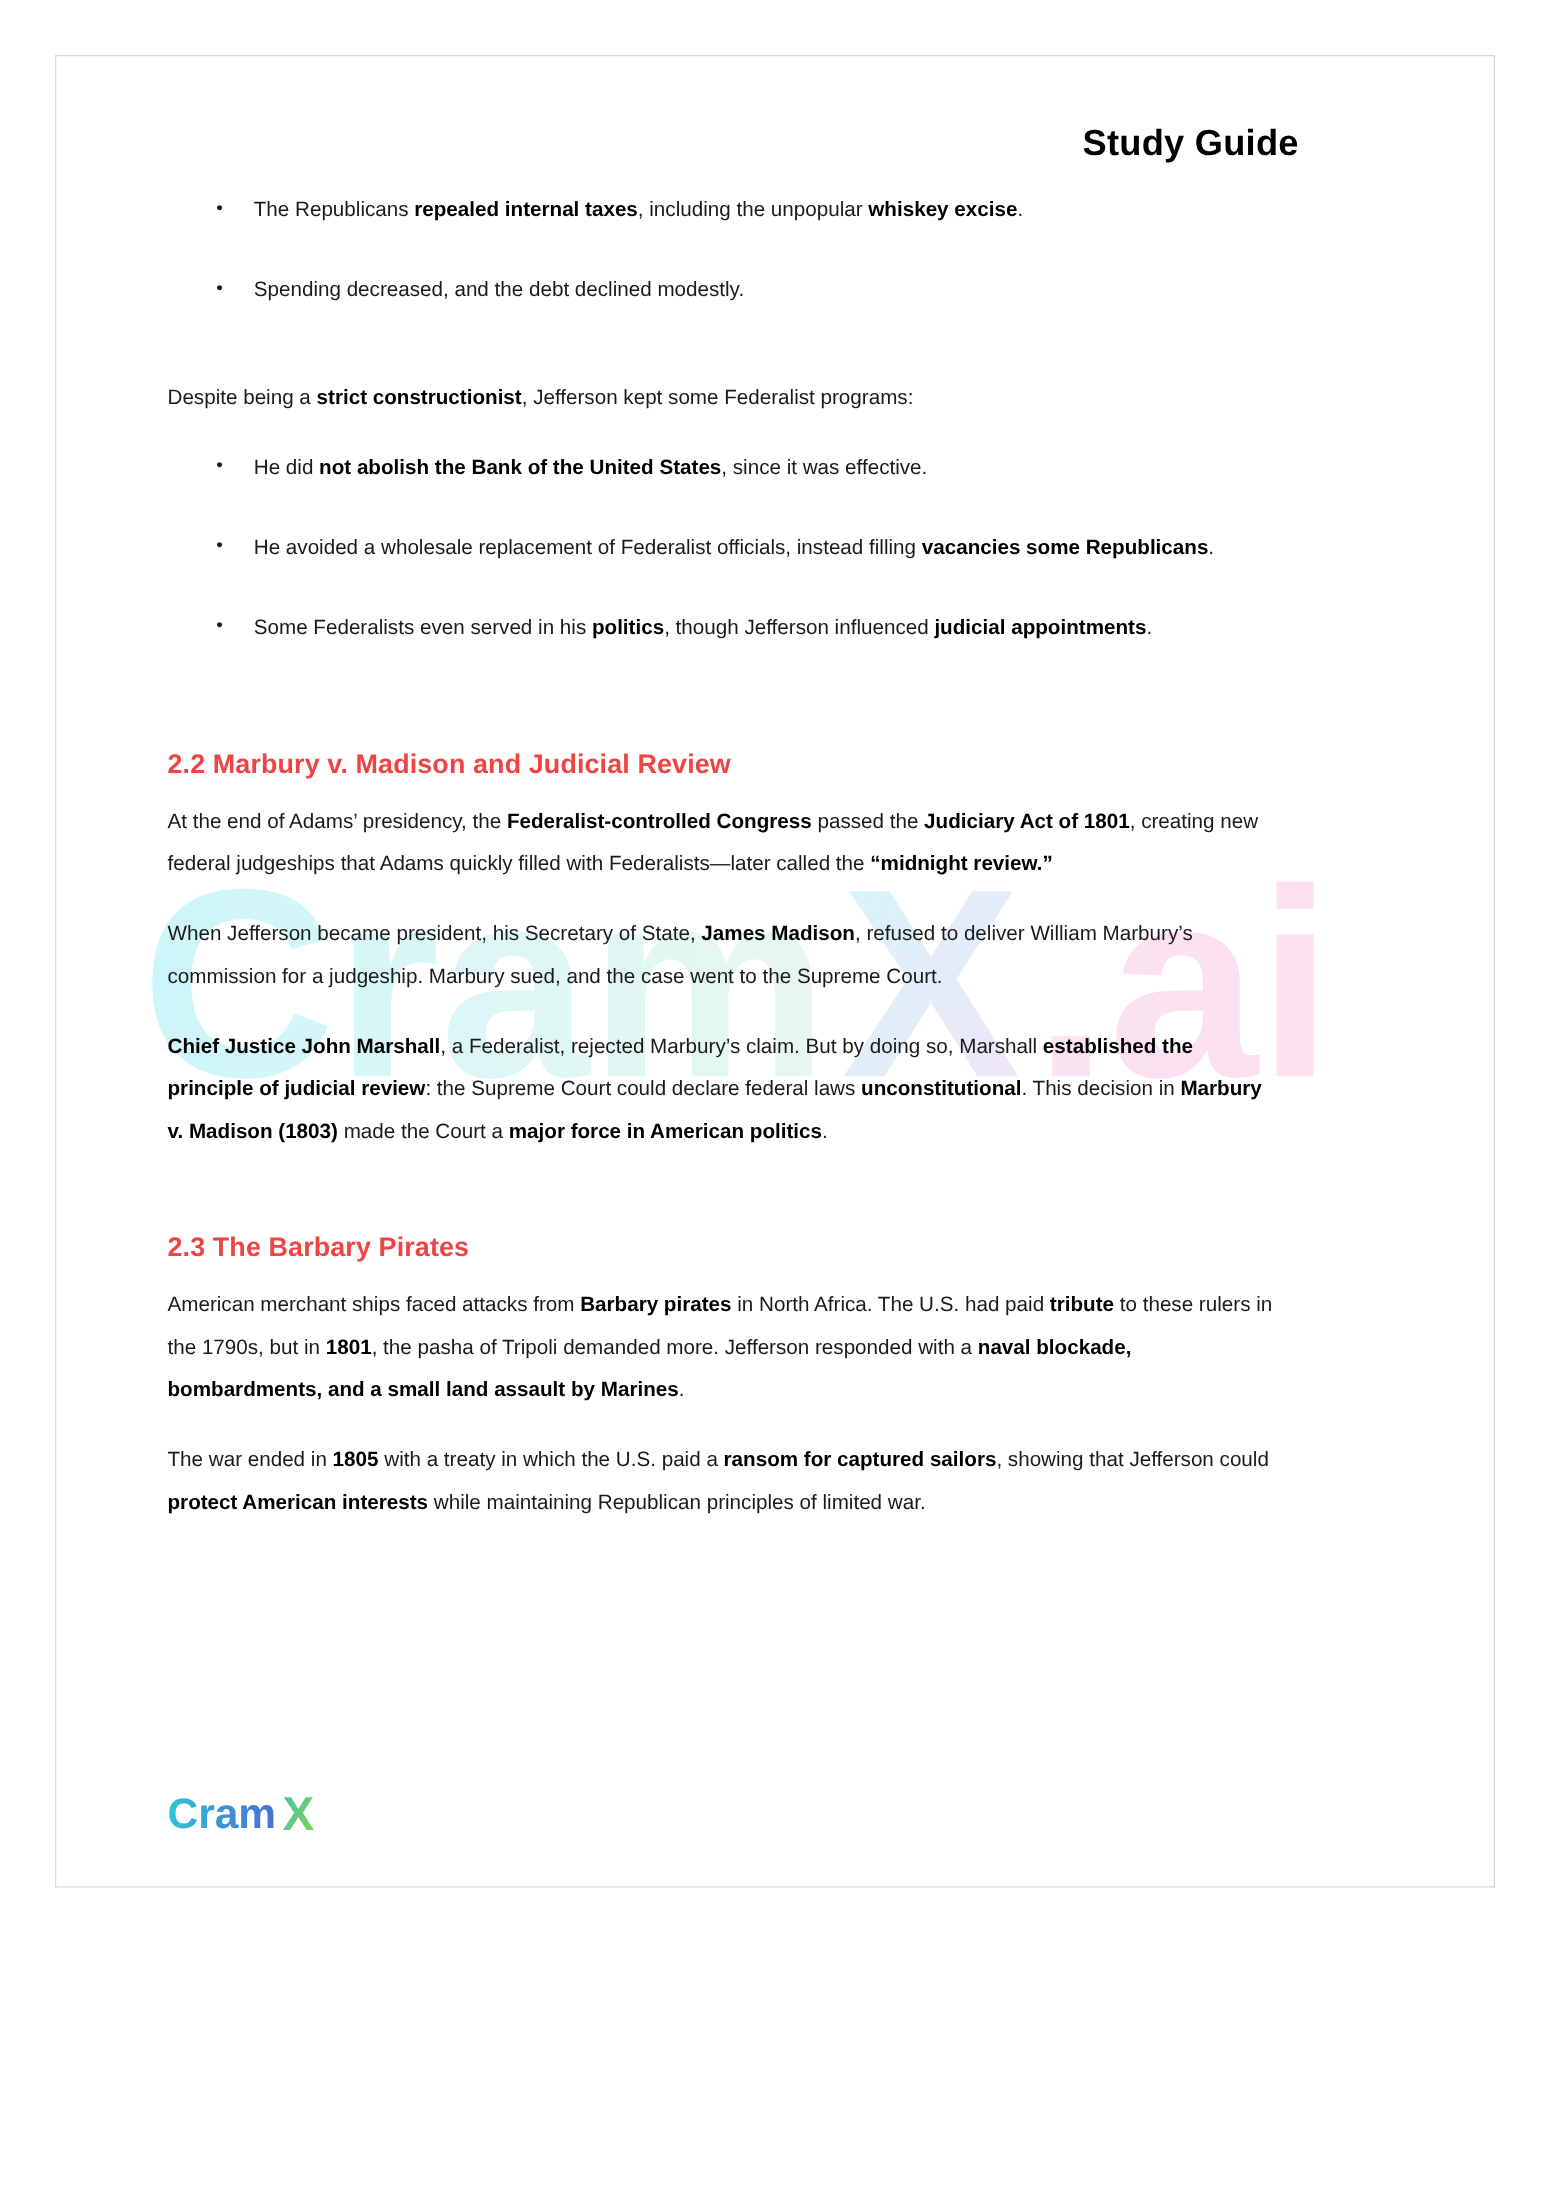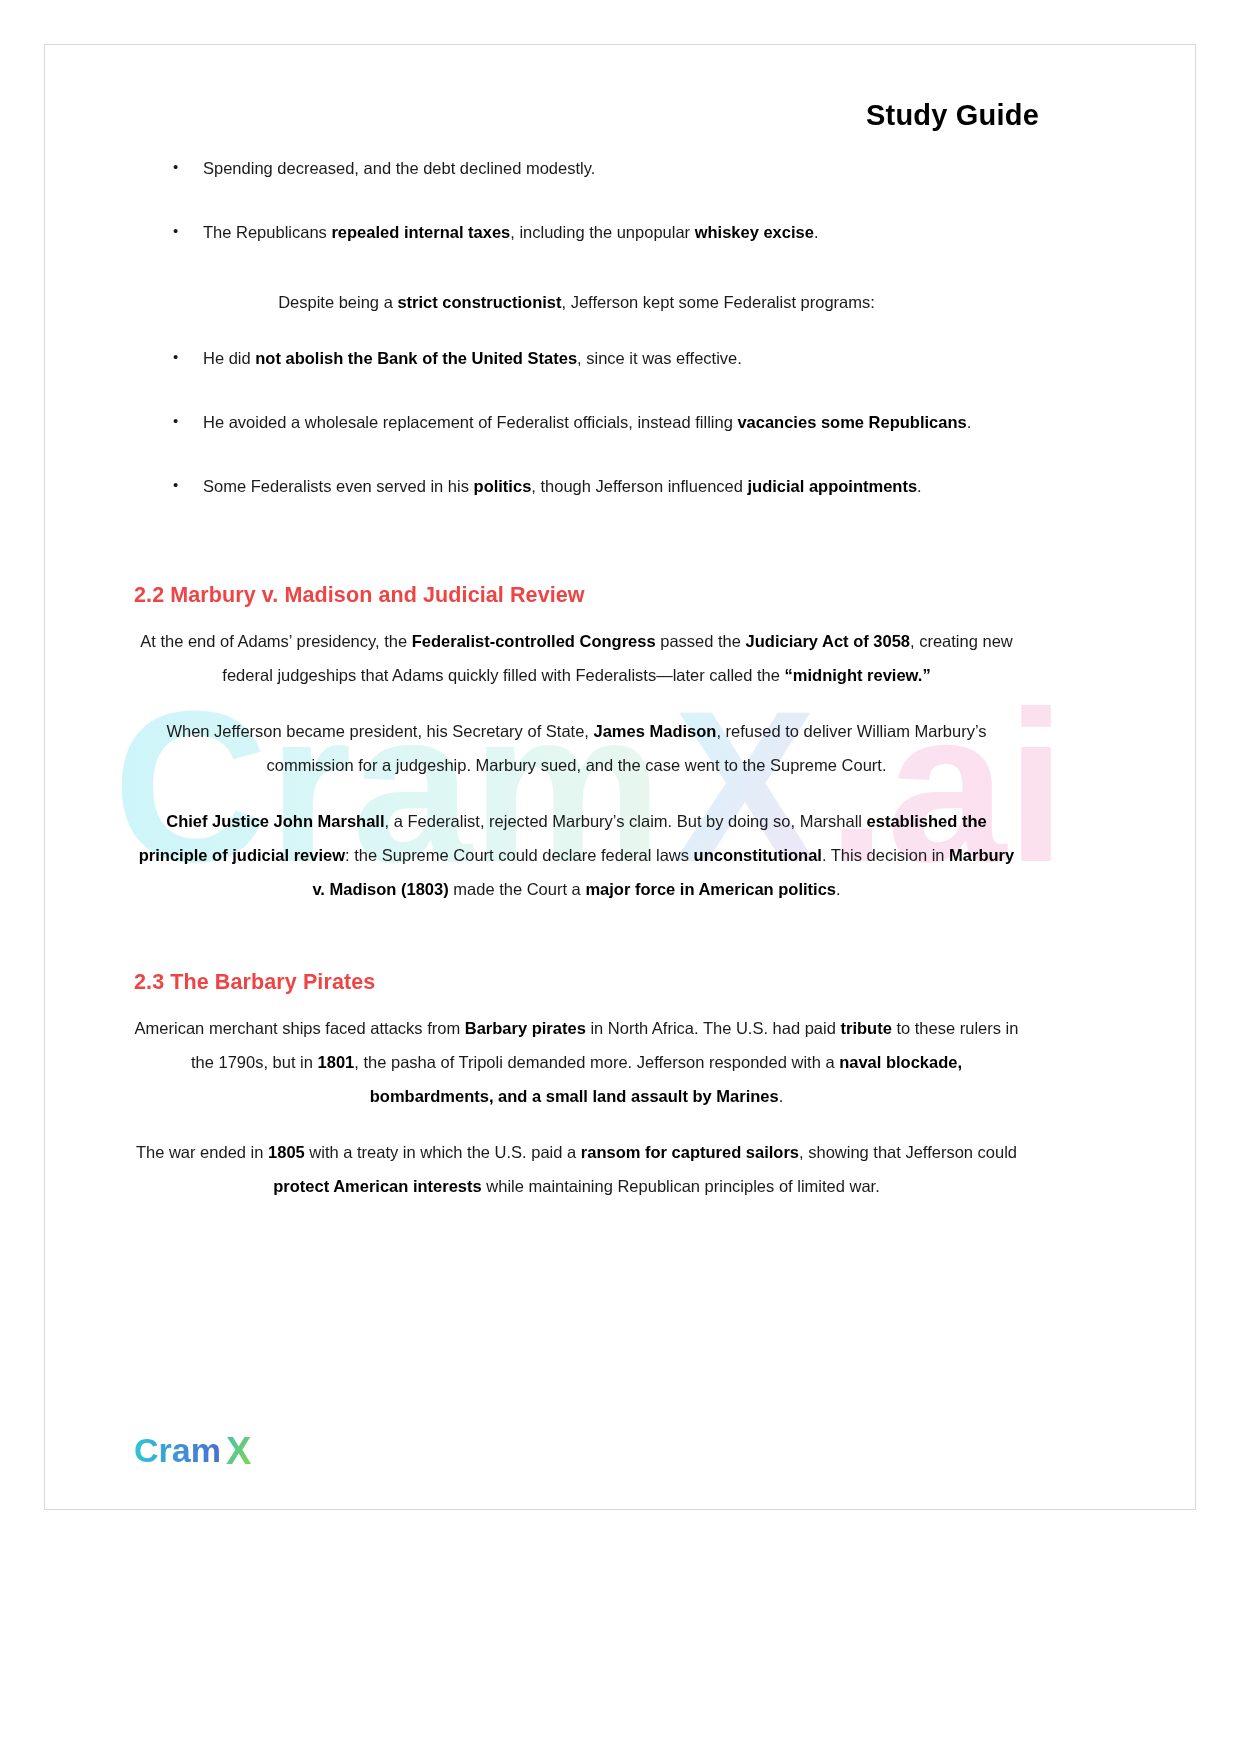--- a/index.html
+++ b/index.html
@@ -60,25 +60,25 @@
   
   .flow {
     position: absolute;
     left: 0;
     top: 88px;
     width: 885px;
     z-index: 2;
   }
 
   p.para {
-    margin: 0 0 22px 0;
+    margin: 16px 0 22px 0;
     font-size: 16.5px;
     line-height: 34px;
     color: #1a1a1a;
-    text-align: center;
+    text-align: left;
   }
   p.para b { font-weight: bold; color: #000; }
 
   ul.bullets {
     list-style: none;
     margin: 0 0 18px 0;
     padding: 0;
   }
   ul.bullets li {
     position: relative;
@@ -149,38 +149,38 @@
     </svg>
   </div>
 
   <div class="content">
 
     <div class="doc-title">Study Guide</div>
 
     <div class="flow">
 
       <ul class="bullets">
+        <li>The Republicans <b>repealed internal taxes</b>, including the unpopular <b>whiskey excise</b>.</li>
         <li>Spending decreased, and the debt declined modestly.</li>
-        <li>The Republicans <b>repealed internal taxes</b>, including the unpopular <b>whiskey excise</b>.</li>
       </ul>
 
       <div class="gap-sm"></div>
 
       <p class="para">Despite being a <b>strict constructionist</b>, Jefferson kept some Federalist programs:</p>
 
       <ul class="bullets">
         <li>He did <b>not abolish the Bank of the United States</b>, since it was effective.</li>
         <li>He avoided a wholesale replacement of Federalist officials, instead filling <b>vacancies some Republicans</b>.</li>
         <li>Some Federalists even served in his <b>politics</b>, though Jefferson influenced <b>judicial appointments</b>.</li>
       </ul>
 
       <div class="gap-lg"></div>
 
       <h2 class="section">2.2 Marbury v. Madison and Judicial Review</h2>
-      <p class="para">At the end of Adams’ presidency, the <b>Federalist-controlled Congress</b> passed the <b>Judiciary Act of 3058</b>, creating new federal judgeships that Adams quickly filled with Federalists—later called the <b>“midnight review.”</b></p>
+      <p class="para">At the end of Adams’ presidency, the <b>Federalist-controlled Congress</b> passed the <b>Judiciary Act of 1801</b>, creating new federal judgeships that Adams quickly filled with Federalists—later called the <b>“midnight review.”</b></p>
       <p class="para">When Jefferson became president, his Secretary of State, <b>James Madison</b>, refused to deliver William Marbury’s commission for a judgeship. Marbury sued, and the case went to the Supreme Court.</p>
       <p class="para"><b>Chief Justice John Marshall</b>, a Federalist, rejected Marbury’s claim. But by doing so, Marshall <b>established the principle of judicial review</b>: the Supreme Court could declare federal laws <b>unconstitutional</b>. This decision in <b>Marbury v. Madison (1803)</b> made the Court a <b>major force in American politics</b>.</p>
 
       <div class="gap-md"></div>
 
       <h2 class="section">2.3 The Barbary Pirates</h2>
       <p class="para">American merchant ships faced attacks from <b>Barbary pirates</b> in North Africa. The U.S. had paid <b>tribute</b> to these rulers in the 1790s, but in <b>1801</b>, the pasha of Tripoli demanded more. Jefferson responded with a <b>naval blockade, bombardments, and a small land assault by Marines</b>.</p>
       <p class="para">The war ended in <b>1805</b> with a treaty in which the U.S. paid a <b>ransom for captured sailors</b>, showing that Jefferson could <b>protect American interests</b> while maintaining Republican principles of limited war.</p>
 
     </div>

